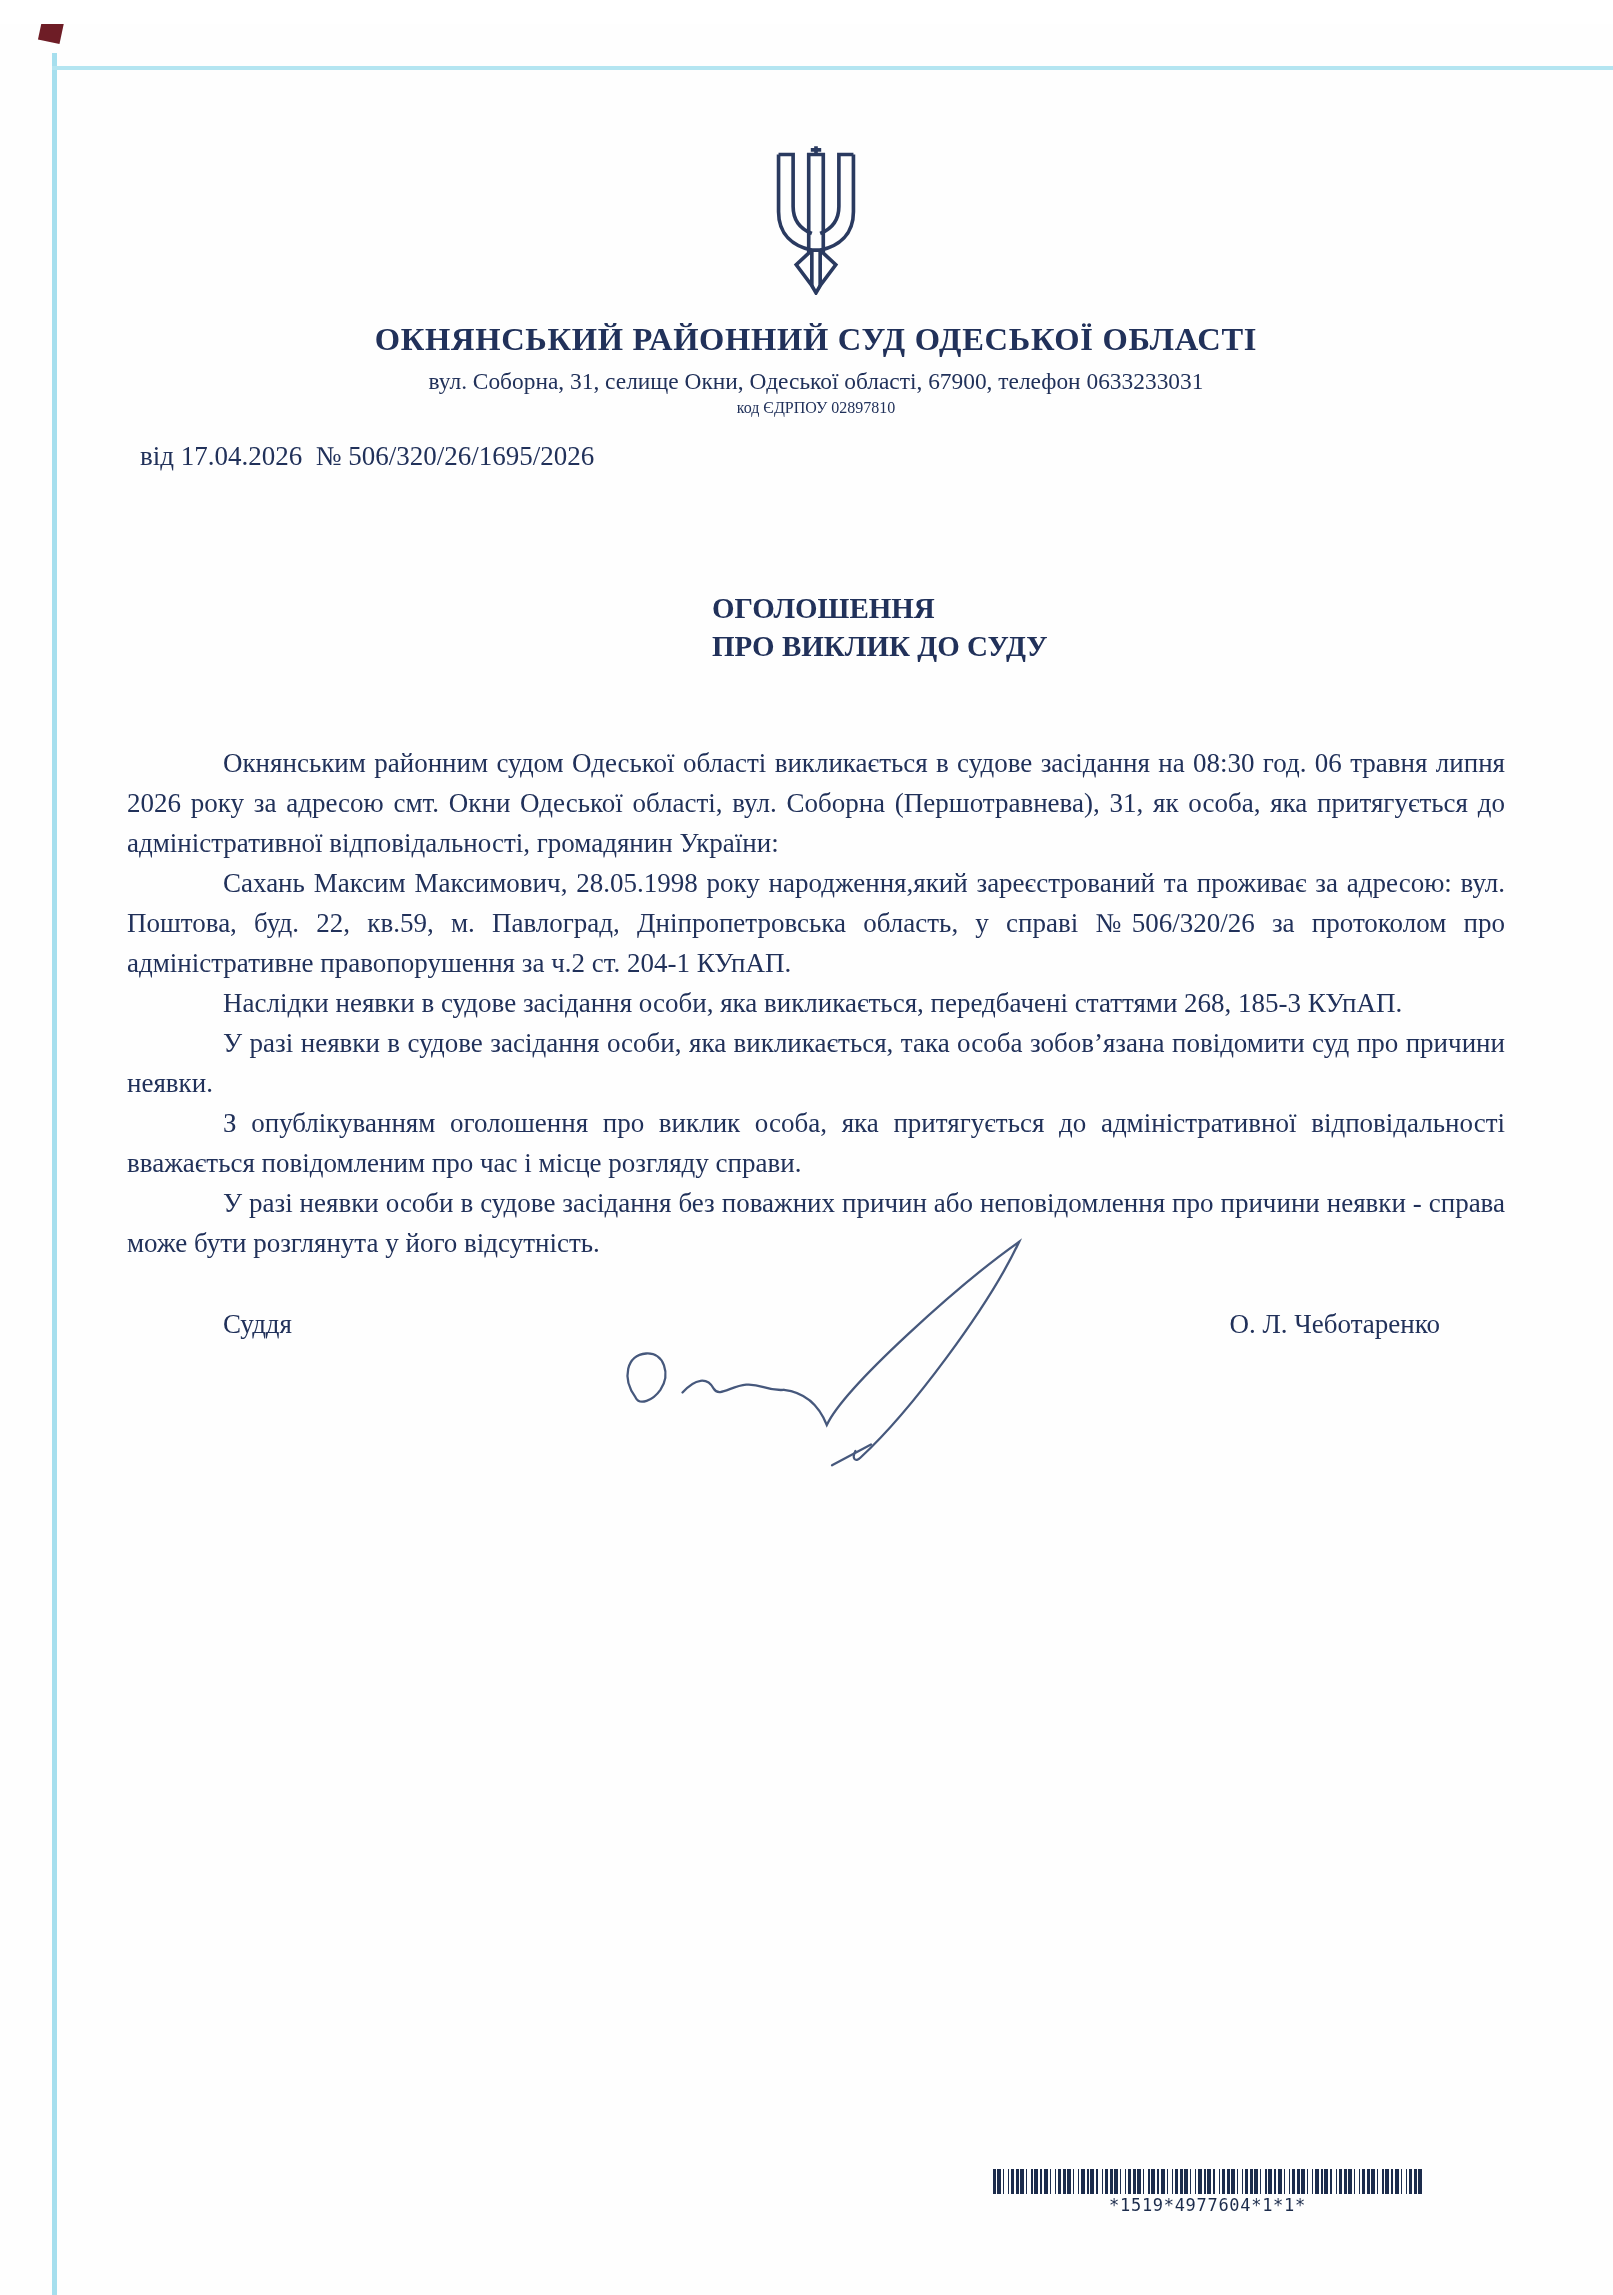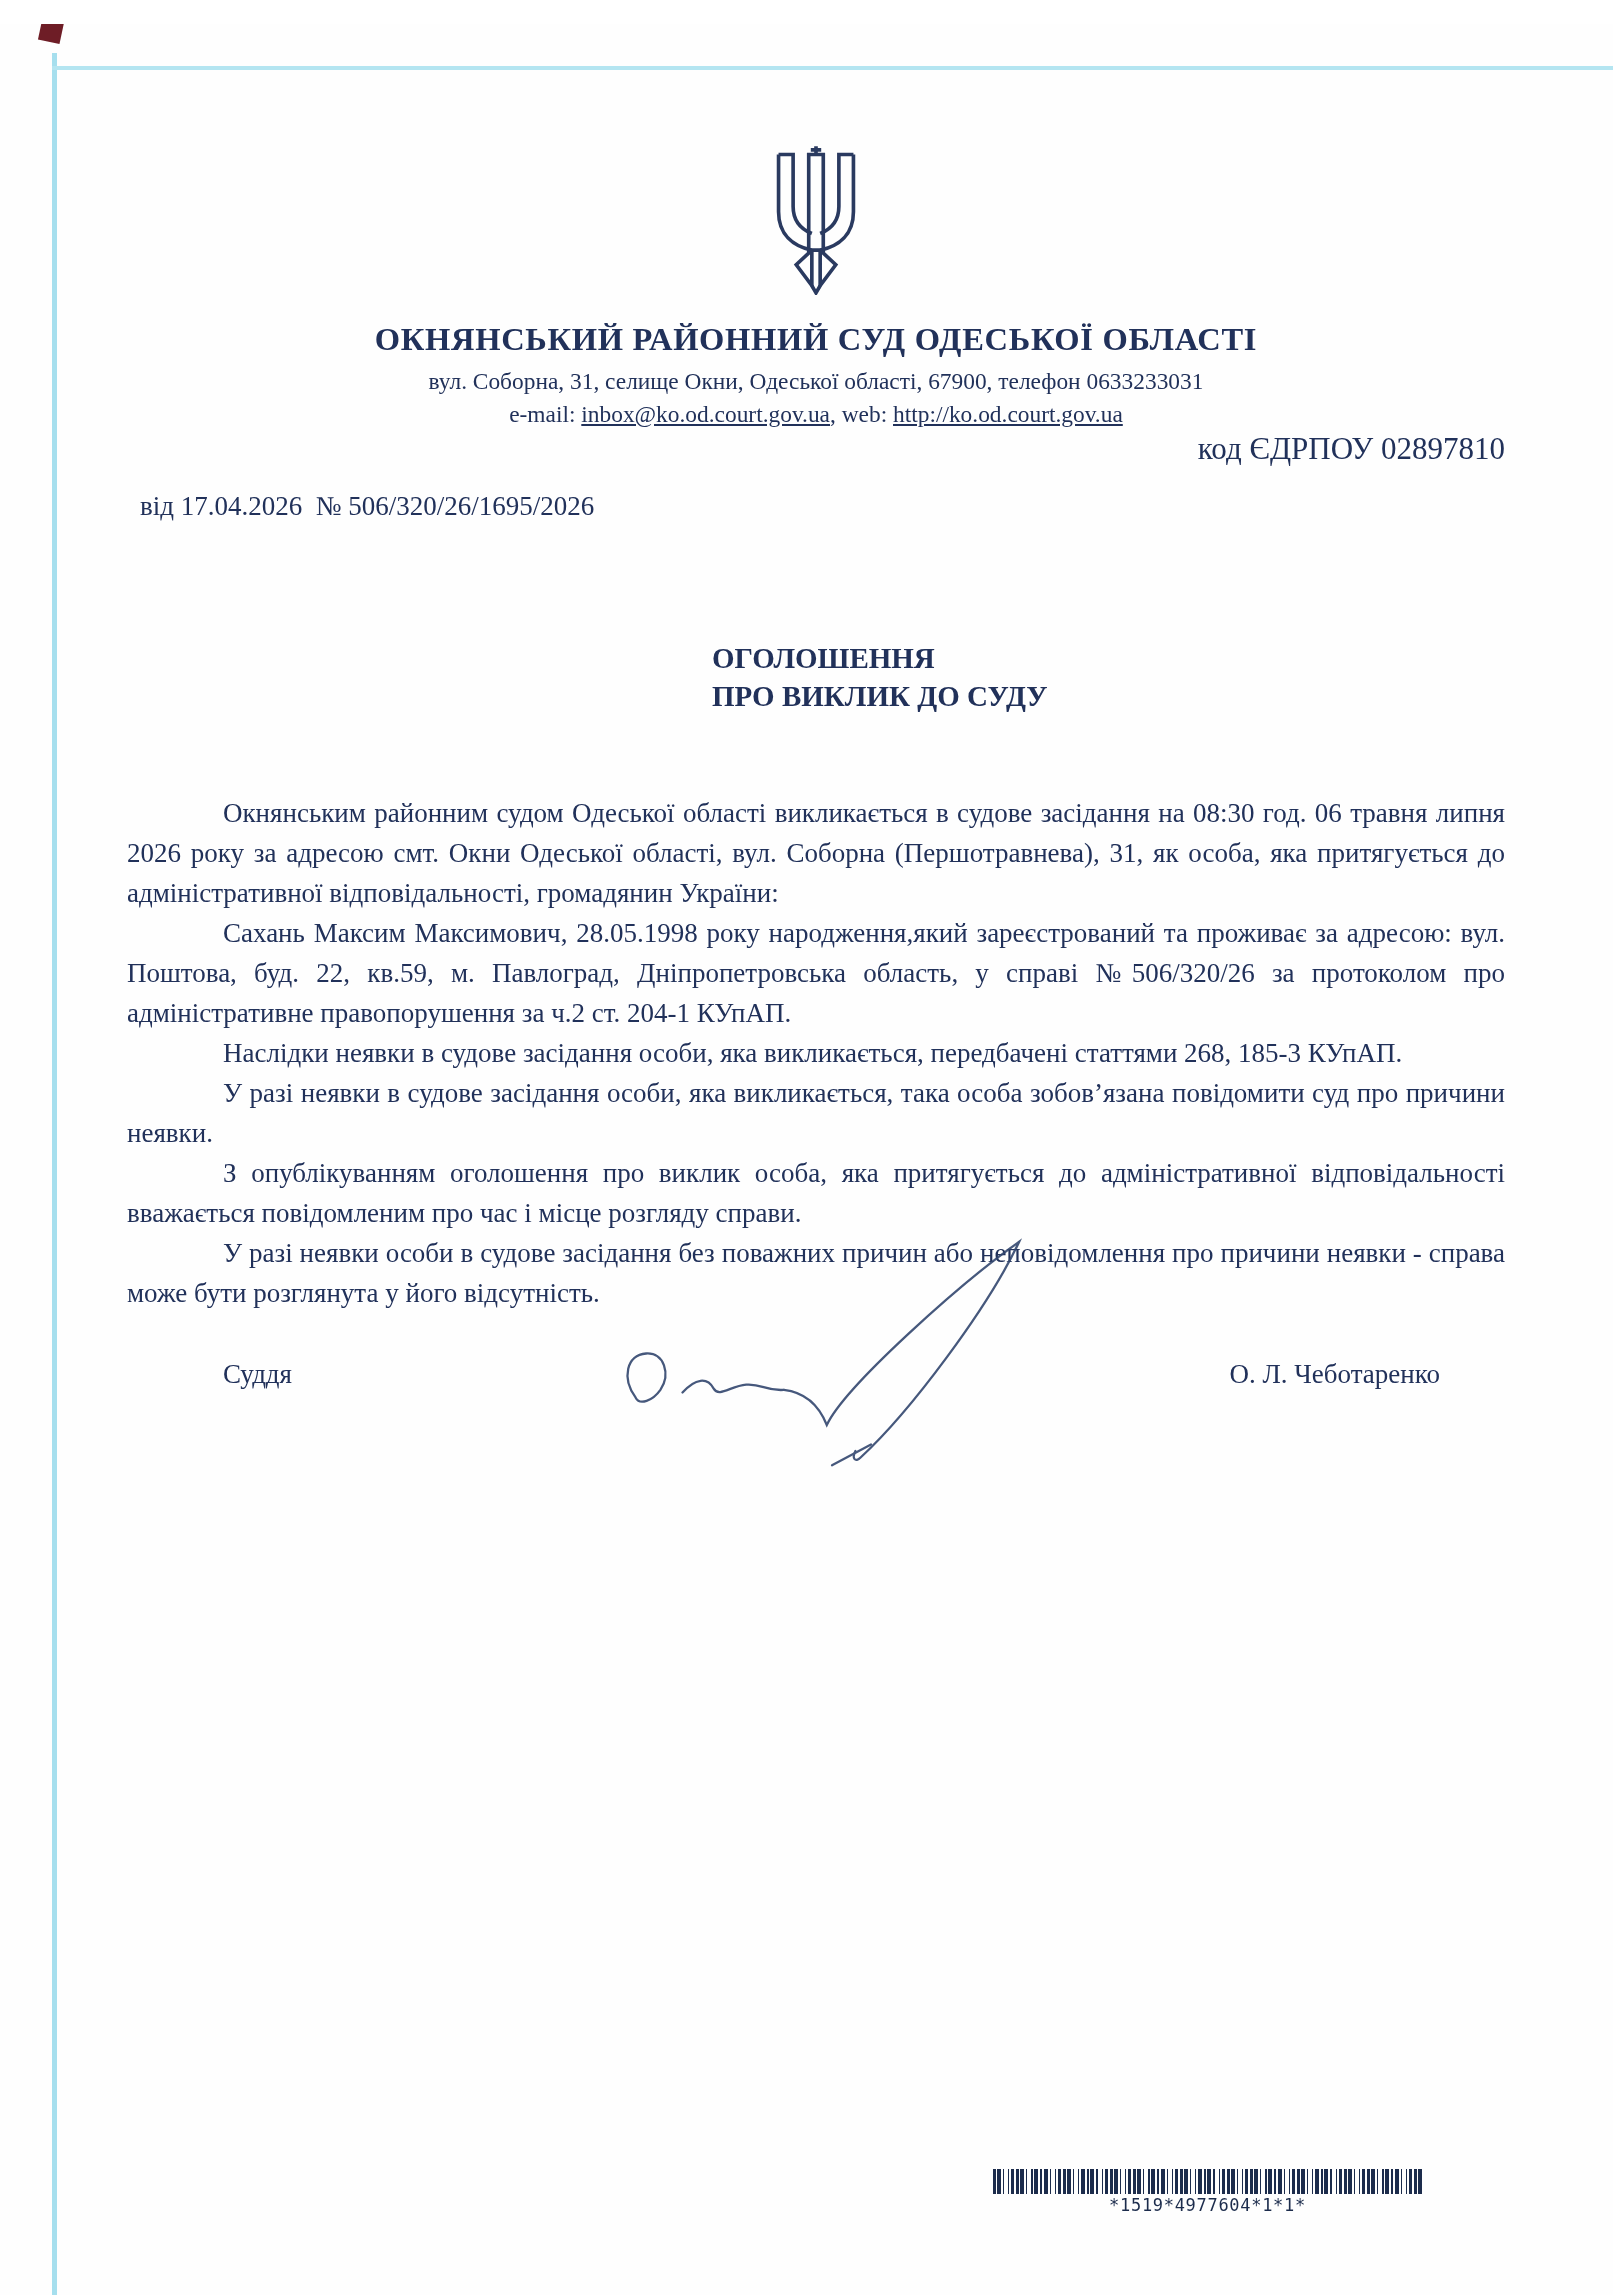--- a/index.html
+++ b/index.html
@@ -59,22 +59,22 @@
     text-align: center;
     font-size: 23.4px;
     white-space: pre;
   }
   .contact a {
     color: inherit;
     text-decoration: underline;
   }
   .edrpou {
     margin-top: 3.9px;
-    text-align: right;
-    font-size: 31px;
+    text-align: center;
+    font-size: 16px;
   }
   .docnum {
     margin-top: 23.4px;
     margin-left: 13px;
     font-size: 27px;
     white-space: pre;
   }
   .title-block {
     margin-top: 117px;
     margin-left: 585px;
@@ -156,21 +156,20 @@
         <path d="M46 102 l-15 14 15 20 v-34"></path>
         <path d="M54 102 l15 14 -15 20 v-34"></path>
         <path d="M46 136 l4 7 4 -7"></path>
       </g>
     </svg>
 
     <h1 class="court-name">ОКНЯНСЬКИЙ РАЙОННИЙ СУД ОДЕСЬКОЇ ОБЛАСТІ</h1>
 
     <div class="addr">вул. Соборна, 31, селище Окни, Одеської області,  67900,  телефон 0633233031</div>
 
-    <div class="contact"><span>e-mail: </span><a>inbox@ko.od.court.gov.ua</a><span>, web: </span><a>http://ko.od.court.gov.ua</a></div>
 
     <div class="edrpou">код ЄДРПОУ 02897810</div>
 
     <div class="docnum">від 17.04.2026  № 506/320/26/1695/2026</div>
 
     <div class="title-block">
       <div>ОГОЛОШЕННЯ</div>
       <div>ПРО ВИКЛИК ДО СУДУ</div>
     </div>
 

